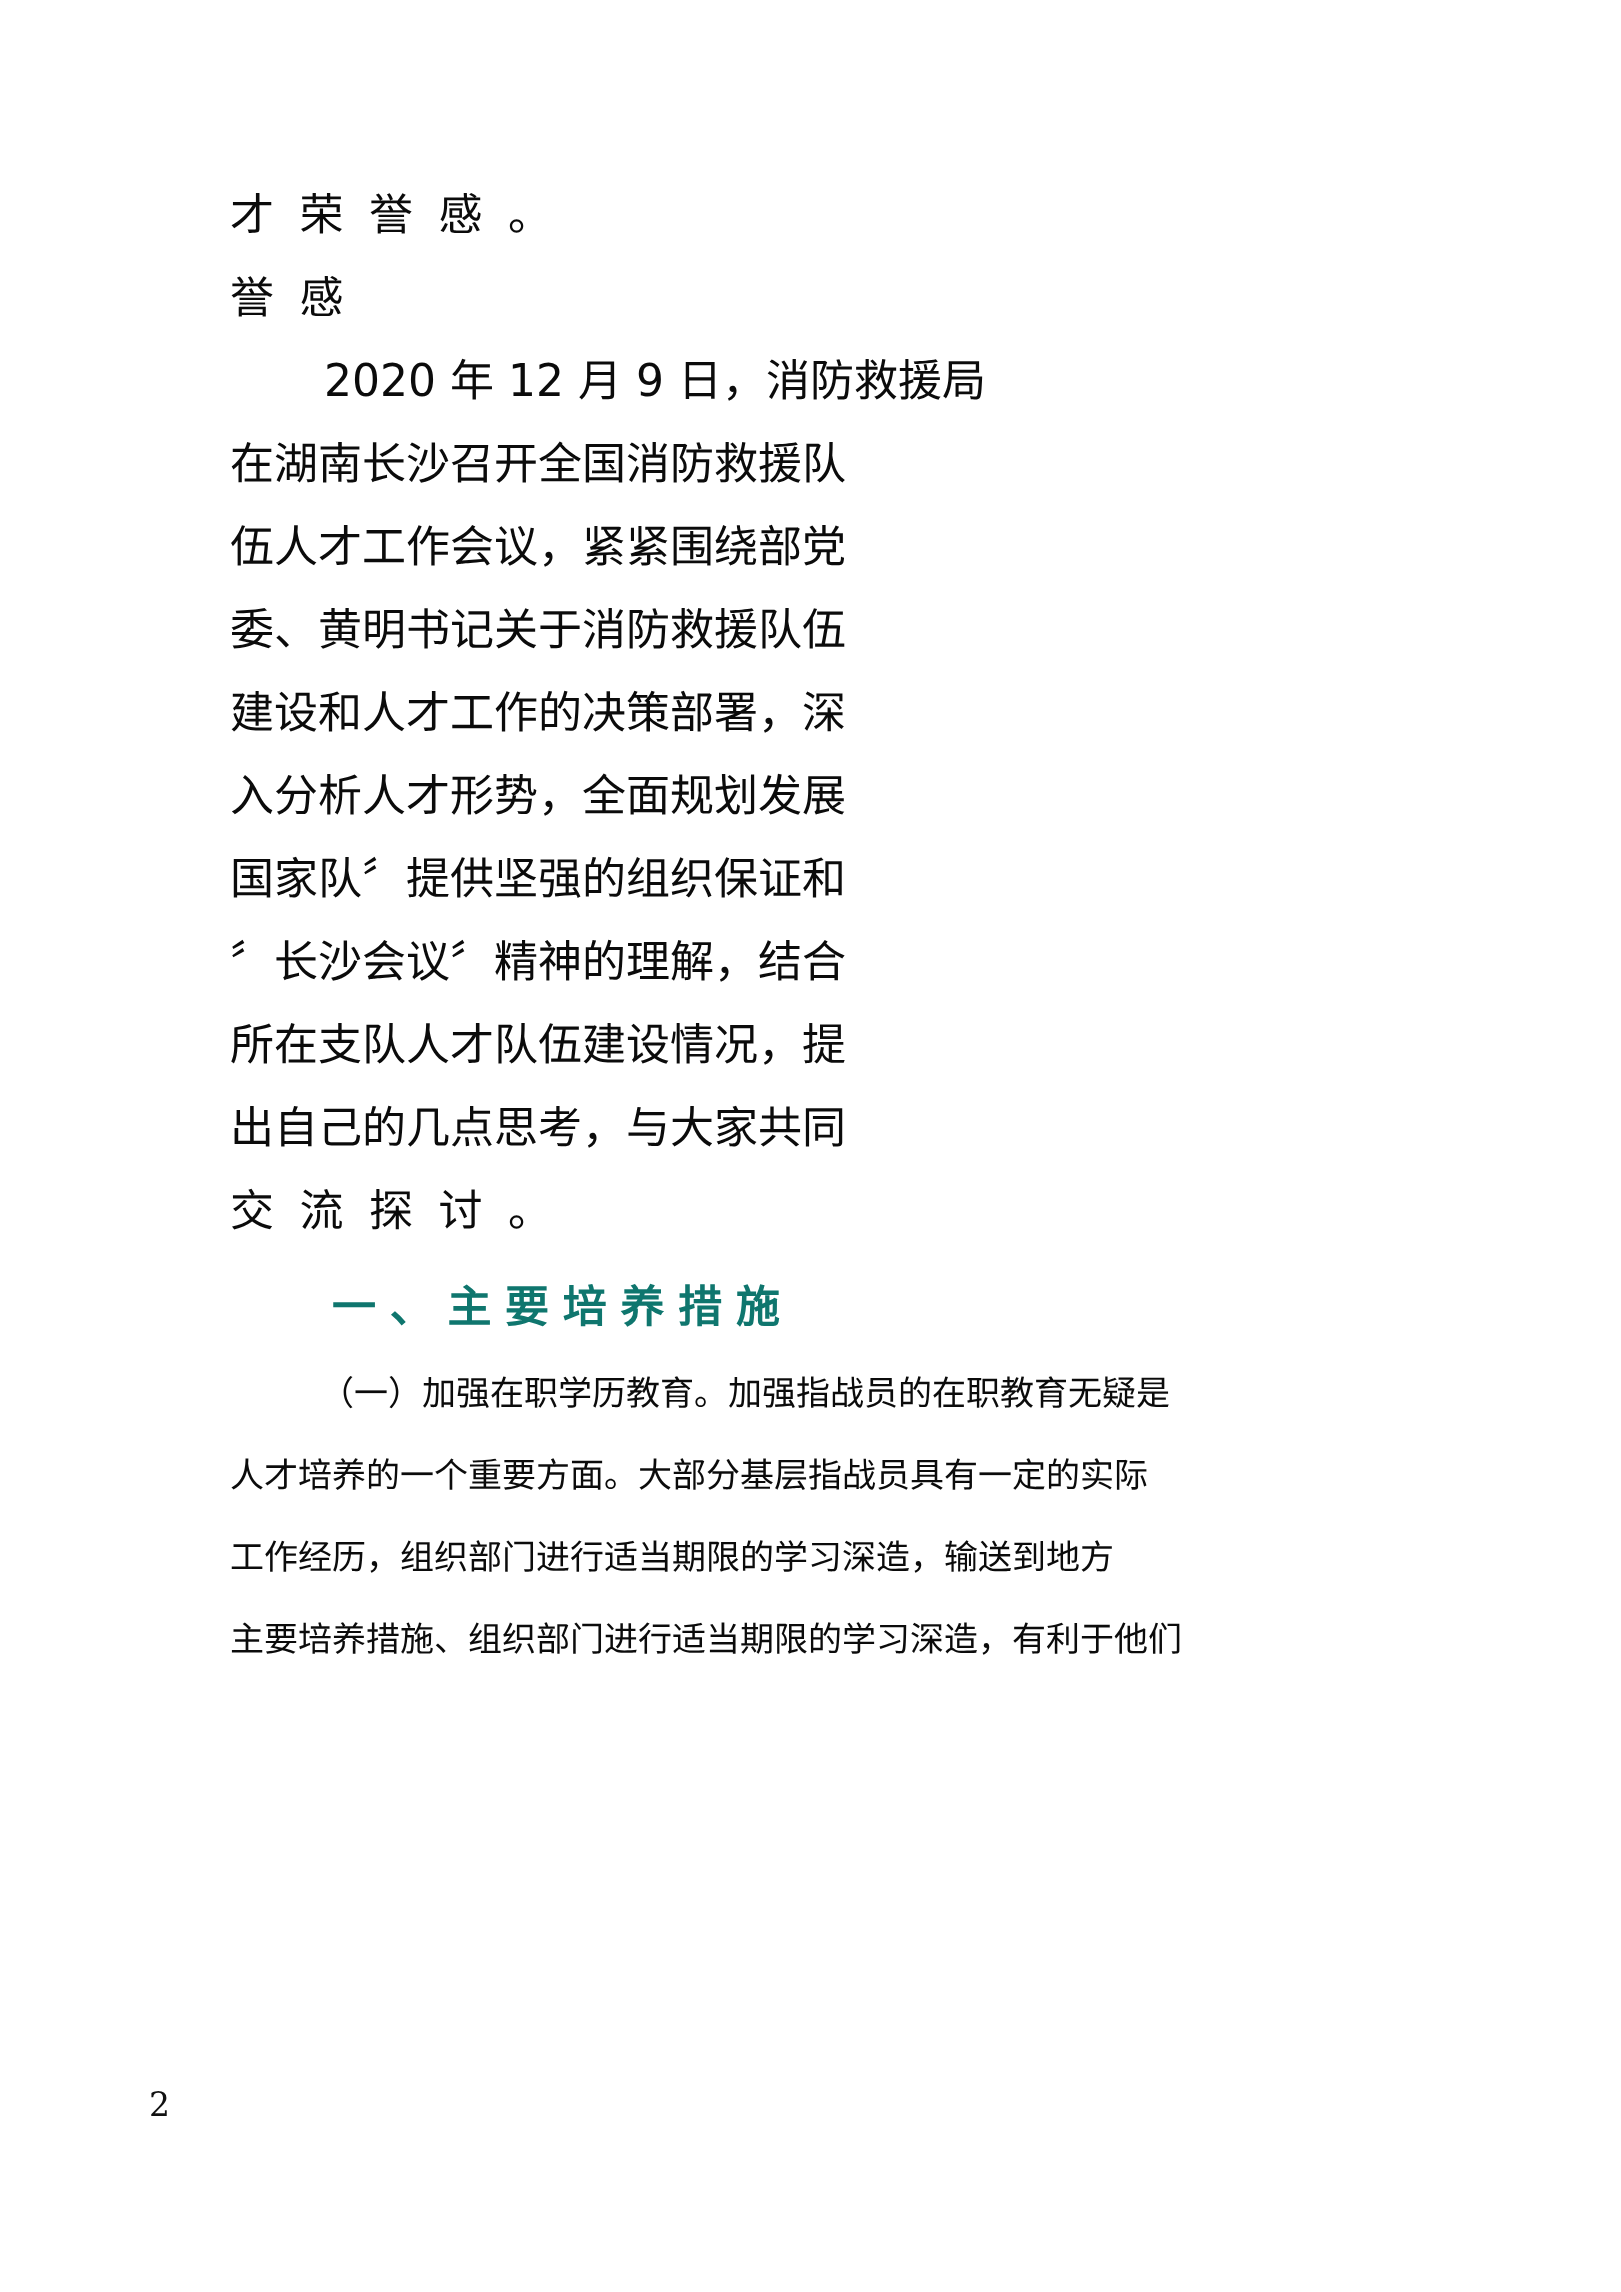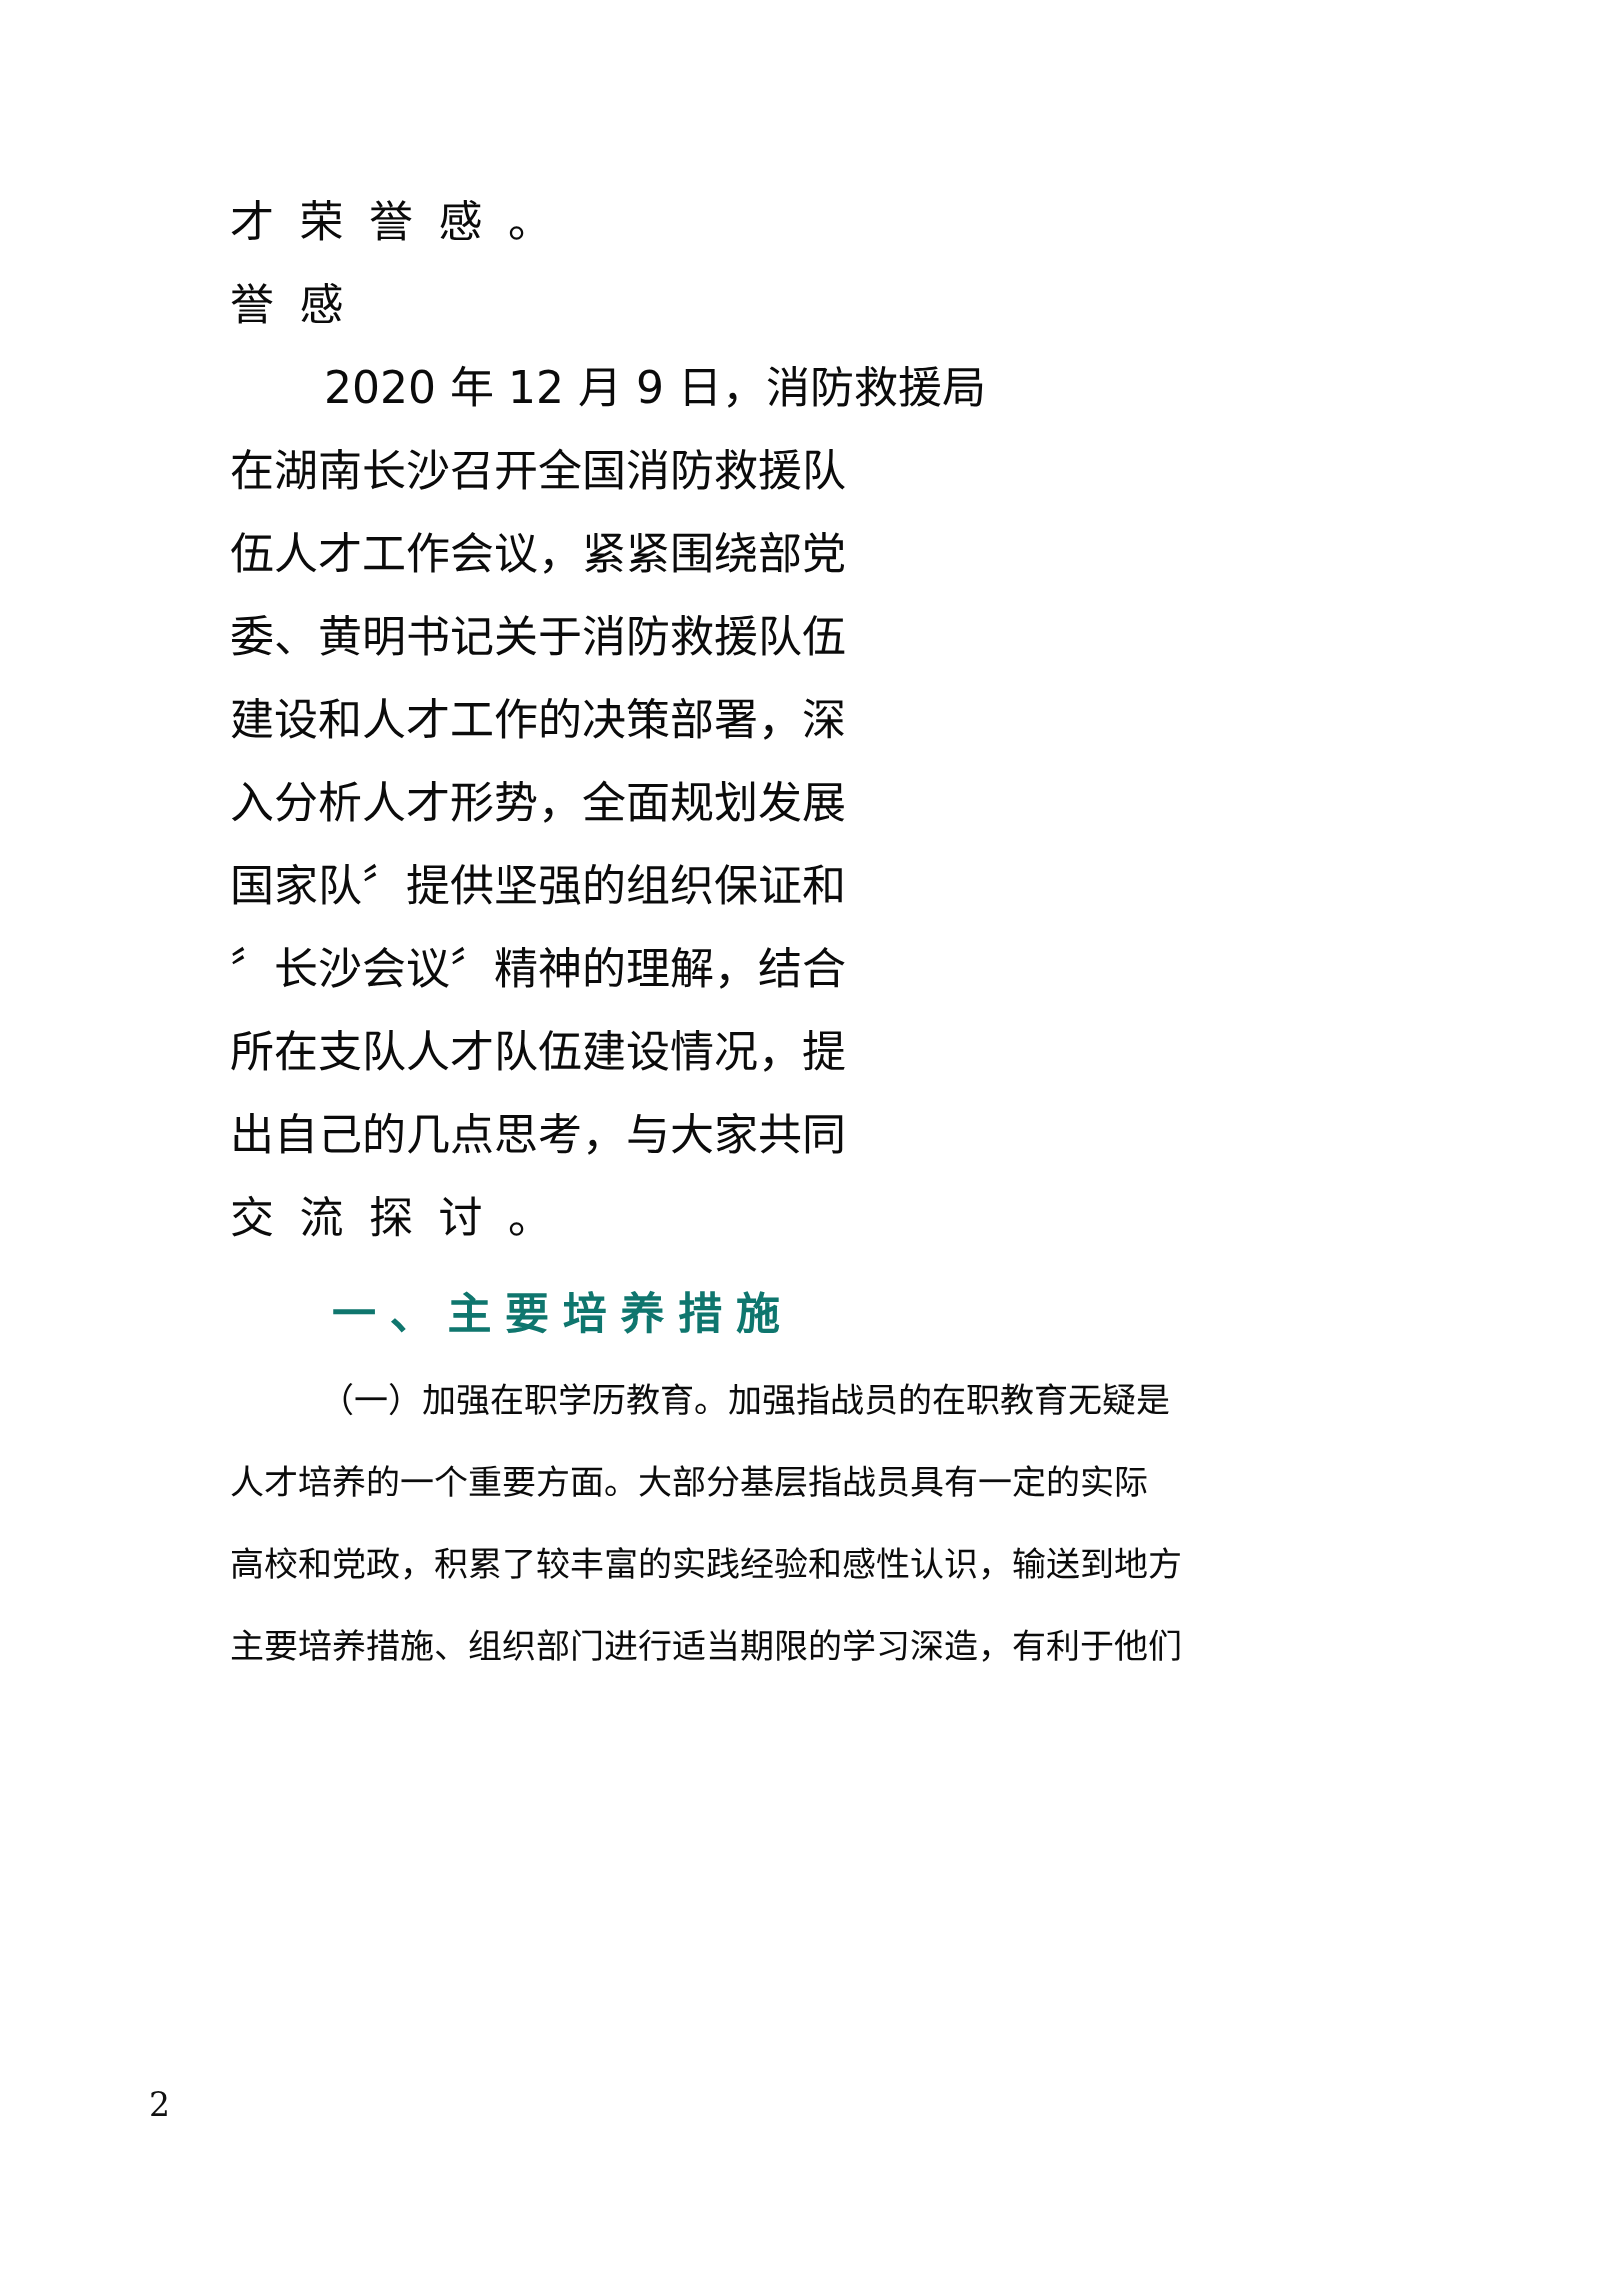--- a/index.html
+++ b/index.html
@@ -16,21 +16,21 @@
     position: relative;
     width: 1621px;
     height: 2293px;
     background: #ffffff;
     overflow: hidden;
     box-sizing: border-box;
   }
   .content {
     position: absolute;
     left: 230px;
-    top: 180px;
+    top: 173px;
     width: 1137px;
   }
 
   
   .para-spaced {
     font-family: "DejaVu Sans", "Liberation Sans", sans-serif;
     font-size: 44px;
     line-height: 83px;
     color: #0b0b0b;
     text-align: justify;
@@ -134,21 +134,21 @@
       <div class="ln spread left-flush" style="letter-spacing: 25.5px;"><span>交</span><span>流</span><span>探</span><span>讨</span><span>。</span></div>
     </div>
 
     <div class="gap-sm"></div>
 
     <h2 class="heading">一、主要培养措施</h2>
 
     <div class="para-dense">
       <div class="ln">（一）加强在职学历教育。加强指战员的在职教育无疑是</div>
       <div class="ln">人才培养的一个重要方面。大部分基层指战员具有一定的实际</div>
-      <div class="ln">高校和党政，积累了较丰富的实践经验和感性认识，输送到地方</div>
+      <div class="ln">工作经历，组织部门进行适当期限的学习深造，输送到地方</div>
       <div class="ln">主要培养措施、组织部门进行适当期限的学习深造，有利于他们</div>
     </div>
 
   </div>
 
   <div class="page-number">2</div>
 
 </div>
 
 

